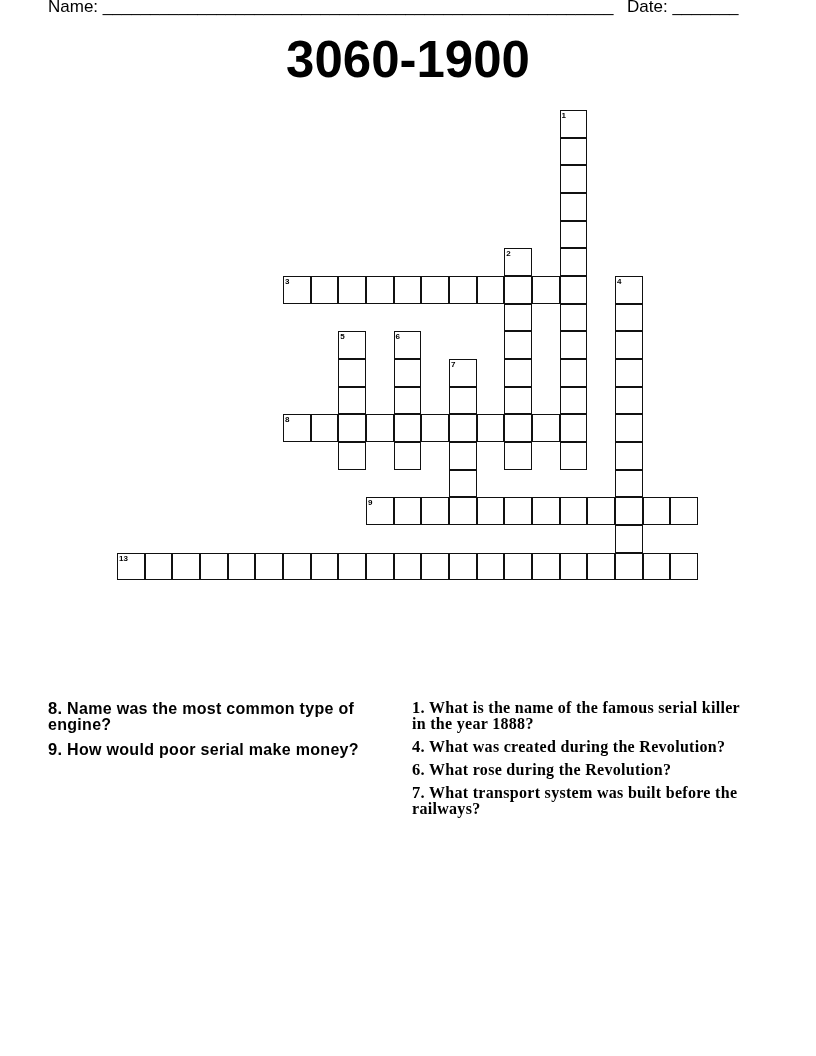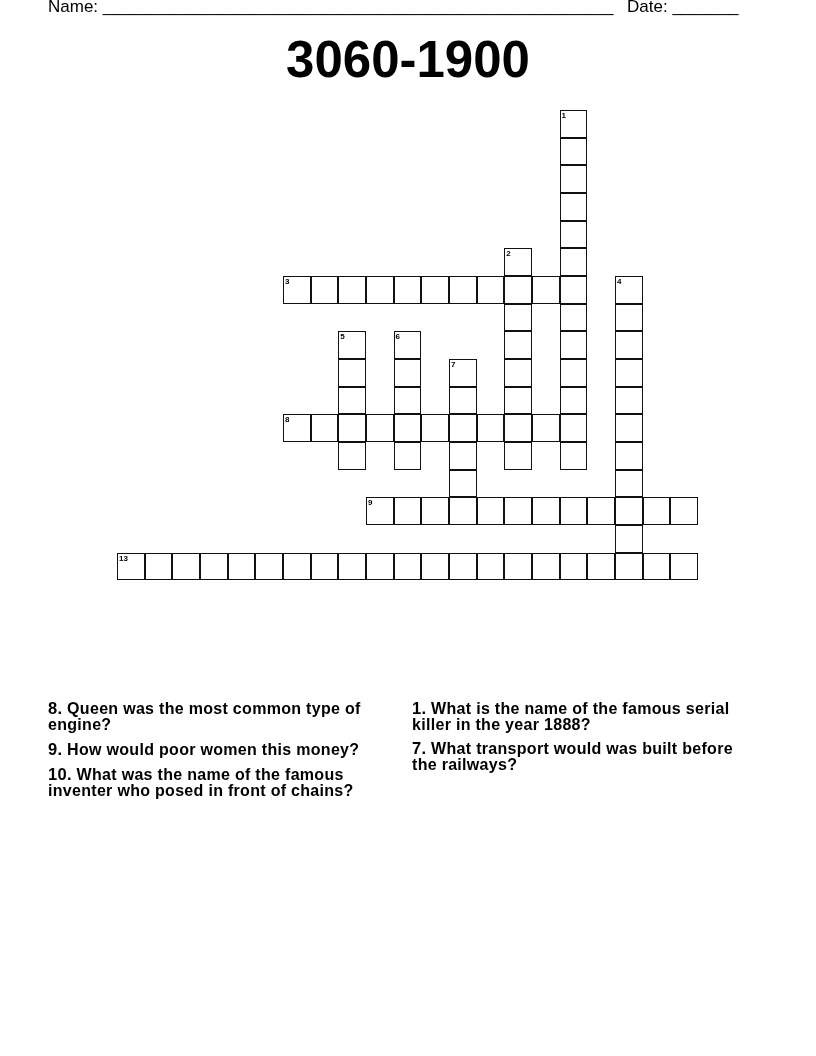--- a/index.html
+++ b/index.html
@@ -9,21 +9,21 @@
   .title { position: absolute; top: 30px; left: 0; width: 816px; text-align: center; font-size: 51px; font-weight: bold; letter-spacing: 0px; }
   .grid { position: absolute; left: 0; top: 0; width: 816px; height: 600px; }
   .cell { position: absolute; width: 27.66px; height: 27.66px; box-sizing: border-box; border: 1.6px solid #111; background: #fff; }
   .cell .num { position: absolute; left: 1px; top: 0px; font-size: 8px; font-weight: bold; line-height: 9px; }
   .clues { position: absolute; top: 700px; font-weight: bold; font-size: 16px; line-height: 16px; letter-spacing: 0.3px; }
   .clues.across { left: 48px; width: 360px; }
   .clues.down { left: 412px; width: 345px; }
   .clues .heading { text-decoration: underline; font-size: 16.5px; margin-bottom: 5px; display: block; }
   .clue { margin-bottom: 8px; }
   .clue .cnum { font-size: 16.5px; }
-  .down .clue { margin-bottom: 7px; }
+  .down .clue { margin-bottom: 7px; font-family: Liberation Serif, serif; }
 </style>
 </head>
 <body>
 
 <div class="header-line">
   <span>Name:</span>
   <span>______________________________________________________</span>
 </div>
 <div class="date">
   <span>Date:</span>
@@ -142,21 +142,22 @@
     <div class="cell" style="left: 476.58px; top: 552.56px;"></div>
     <div class="cell" style="left: 504.24px; top: 552.56px;"></div>
     <div class="cell" style="left: 531.9px; top: 552.56px;"></div>
     <div class="cell" style="left: 559.56px; top: 552.56px;"></div>
     <div class="cell" style="left: 587.22px; top: 552.56px;"></div>
     <div class="cell" style="left: 642.54px; top: 552.56px;"></div>
     <div class="cell" style="left: 670.2px; top: 552.56px;"></div>
   </div>
 
 <div class="clues across">
-  <div class="clue"><span class="cnum">8.</span><span> Queen was the most common type of engine?</span></div>
-  <div class="clue"><span class="cnum">9.</span><span> How would poor women this money?</span></div>
-  <div class="clue"><span class="cnum">10.</span><span> What was the name of the famous inventer who posed in front of chains?</span></div>
+  <div class="clue"><span class="cnum">8.</span><span> Name was the most common type of engine?</span></div>
+  <div class="clue"><span class="cnum">9.</span><span> How would poor serial make money?</span></div>
 </div>
 
 <div class="clues down">
   <div class="clue"><span class="cnum">1.</span><span> What is the name of the famous serial killer in the year 1888?</span></div>
-  <div class="clue"><span class="cnum">7.</span><span> What transport would was built before the railways?</span></div>
+  <div class="clue"><span class="cnum">4.</span><span> What was created during the Revolution?</span></div>
+  <div class="clue"><span class="cnum">6.</span><span> What rose during the Revolution?</span></div>
+  <div class="clue"><span class="cnum">7.</span><span> What transport system was built before the railways?</span></div>
 </div>
 
 </body></html>

